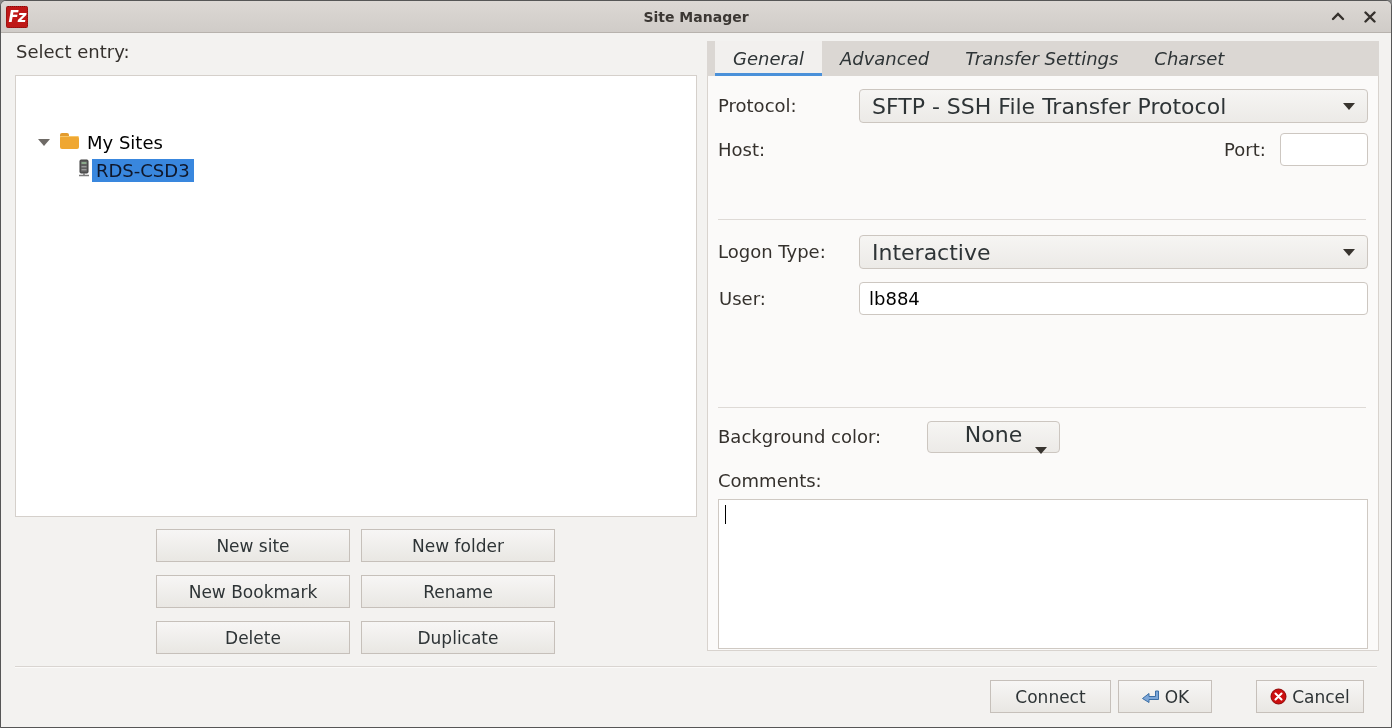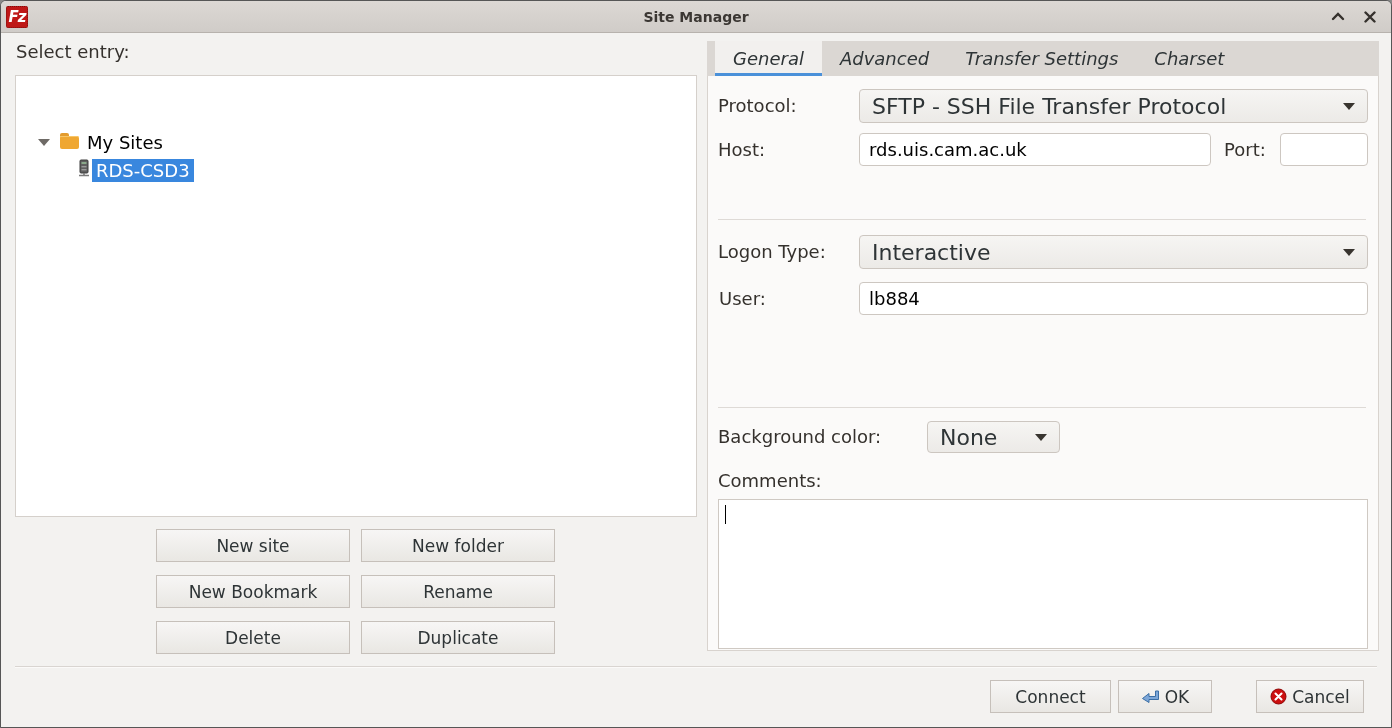--- a/index.html
+++ b/index.html
@@ -59,21 +59,21 @@
   .folder-icon {
     position:relative; width:19px; height:13px; margin-right:4px;
     background:#efa732; border-radius:1px 2px 2px 2px;
     box-shadow: inset 0 1px 0 #f8c667;
   }
   .folder-icon::before {
     content:''; position:absolute; top:-3px; left:0;
     width:9px; height:3px; background:#e39b2d; border-radius:2px 2px 0 0;
   }
   .tree-label { font-size:18px; color:#000; padding:1px 4px; }
-  .tree-label.selected { background:#3987de; color:#ffffff; }
+  .tree-label.selected { background:#3987de; color:#0f172a; }
   .server-icon { margin-right:2px; }
 
   
   .site-buttons {
     position:absolute; left:155px; top:528px;
     display:grid; grid-template-columns:194px 194px; gap:13px 11px;
   }
   .btn {
     height:33px;
     background: linear-gradient(#f7f6f5, #e9e7e3);
@@ -201,39 +201,38 @@
 
   <div class="panel">
 
     <div class="flabel" style="left:10px; top:13px;">Protocol:</div>
     <div class="combo" style="left:151px; top:13px; width:509px;">
       <span>SFTP - SSH File Transfer Protocol</span>
       <span class="arrow"></span>
     </div>
 
     <div class="flabel" style="left:10px; top:57px;">Host:</div>
-    <input class="tfield" style="left: 151px; top: 57px; width: 352px;" value="rds.uis.cam.ac.uk">
     <div class="flabel" style="left:516px; top:57px;">Port:</div>
     <input class="tfield" style="left: 572px; top: 57px; width: 88px;" value="">
 
     <div class="panel-sep" style="top:143px;"></div>
 
     <div class="flabel" style="left:10px; top:159px;">Logon Type:</div>
     <div class="combo" style="left:151px; top:159px; width:509px;">
       <span>Interactive</span>
       <span class="arrow"></span>
     </div>
 
     <div class="flabel" style="left:11px; top:206px;">User:</div>
     <input class="tfield" style="left: 151px; top: 206px; width: 509px;" value="lb884">
 
     <div class="panel-sep" style="top:331px;"></div>
 
     <div class="flabel" style="left:10px; top:345px; height:32px; line-height:32px;">Background color:</div>
-    <div class="combo" style="left:219px; top:345px; width:133px; height:32px;">
+    <div class="combo" style="left:219px; top:345px; width:133px; height:32px;flex-direction:column;">
       <span>None</span>
       <span class="arrow"></span>
     </div>
 
     <div class="flabel" style="left:10px; top:388px;">Comments:</div>
     <div class="comments-box">
       <span></span>
       <div class="caret"></div>
     </div>
   </div>

